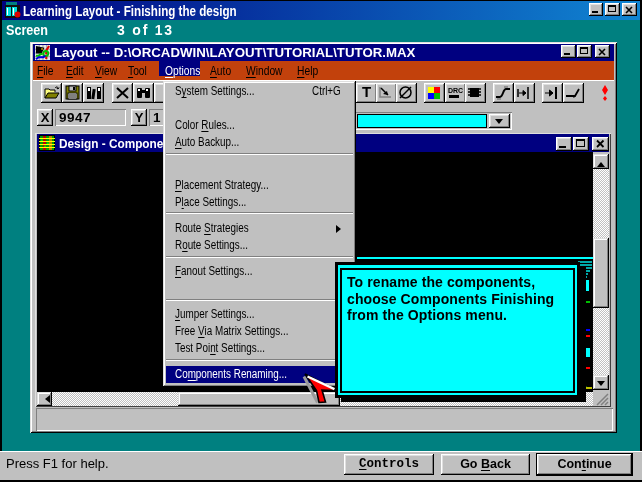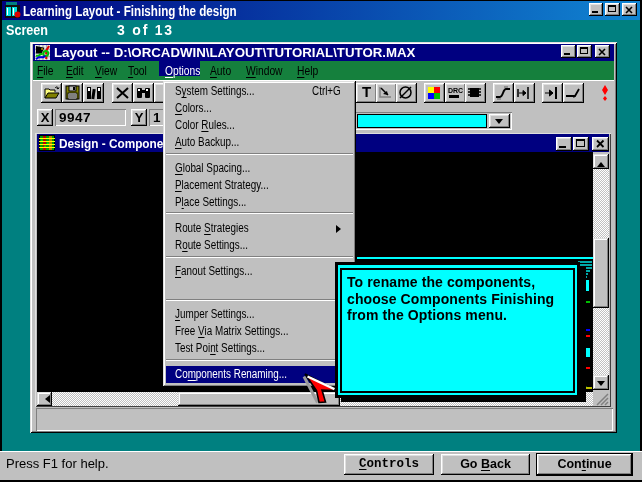--- a/index.html
+++ b/index.html
@@ -69,21 +69,21 @@
 <div class="abs btn" style="left:561px;top:45px;width:15px;height:13px;">
     <div class="abs" style="left:3px;top:8px;width:6px;height:2px;background:#000;"></div>
   </div>
 <div class="abs btn" style="left:577px;top:45px;width:15px;height:13px;">
     <div class="abs" style="left:3px;top:2px;width:8px;height:7px;border:1px solid #000;border-top-width:2px;"></div>
   </div>
 <div class="abs btn" style="left:595px;top:45px;width:15px;height:13px;"><svg width="15" height="13" viewBox="0 0 15 13">
       <path d="M4 3 L10 9 M10 3 L4 9" stroke="#000" stroke-width="1.6"></path>
     </svg></div>
 
-<div class="abs" id="lmenu" style="left:33px;top:61px;width:581px;height:19px;background:#15803d;font-size:13px;color:#000;">
+<div class="abs" id="lmenu" style="left:33px;top:61px;width:581px;height:19px;background:#c2410c;font-size:13px;color:#000;">
 <span class="abs mtx" style="left:4px;"><u>F</u>ile</span>
 <span class="abs mtx" style="left:33px;"><u>E</u>dit</span>
 <span class="abs mtx" style="left:62px;"><u>V</u>iew</span>
 <span class="abs mtx" style="left:95px;"><u>T</u>ool</span>
 <span class="abs navy" style="left:126px;top:0px;width:41px;height:15px;"></span>
 <span class="abs mtx" style="left:132px;color:#fff;"><u>O</u>ptions</span>
 <span class="abs mtx" style="left:177px;"><u>A</u>uto</span>
 <span class="abs mtx" style="left:213px;"><u>W</u>indow</span>
 <span class="abs mtx" style="left:264px;"><u>H</u>elp</span>
 </div>
@@ -251,33 +251,27 @@
 <path d="M14 2 L3 13 M14 6 L7 13 M14 10 L11 13" stroke="#808080" stroke-width="1.5"></path>
 </svg>
 
 <div class="abs silver sunk" style="left:36px;top:408px;width:577px;height:23px;"></div>
 
 <div class="abs" id="optmenu" style="left:163px;top:81px;width:193px;height:306px;background:#c0c0c0;box-shadow:inset -1px -1px 0 #000, inset 1px 1px 0 #dfdfdf, inset -2px -2px 0 #808080, inset 2px 2px 0 #fff;font-size:12.5px;color:#000;">
     <div style="position:absolute;left:3px;right:3px;top:2px;height:17px;line-height:17px;">
       <span style="position:absolute;left:9px;transform:scaleX(0.79);transform-origin:left top;white-space:pre;">S<u>y</u>stem Settings...</span>
       <span style="position:absolute;left:146px;transform:scaleX(0.79);transform-origin:left top;">Ctrl+G</span>
     </div>
-    <div style="position:absolute;left:3px;right:3px;top:19px;height:17px;line-height:17px;">
-      <span style="position:absolute;left:9px;transform:scaleX(0.79);transform-origin:left top;white-space:pre;"><u>C</u>olors...</span>
-    </div>
     <div style="position:absolute;left:3px;right:3px;top:53px;height:17px;line-height:17px;">
       <span style="position:absolute;left:9px;transform:scaleX(0.79);transform-origin:left top;white-space:pre;"><u>A</u>uto Backup...</span>
     </div>
     <div style="position:absolute;left:3px;right:3px;top:36px;height:17px;line-height:17px;">
       <span style="position:absolute;left:9px;transform:scaleX(0.79);transform-origin:left top;white-space:pre;">Color <u>R</u>ules...</span>
     </div>
     <div style="position:absolute;left:3px;right:3px;top:71.5px;height:2px;border-top:1px solid #808080;border-bottom:1px solid #ffffff;"></div>
-    <div style="position:absolute;left:3px;right:3px;top:79px;height:17px;line-height:17px;">
-      <span style="position:absolute;left:9px;transform:scaleX(0.79);transform-origin:left top;white-space:pre;"><u>G</u>lobal Spacing...</span>
-    </div>
     <div style="position:absolute;left:3px;right:3px;top:96px;height:17px;line-height:17px;">
       <span style="position:absolute;left:9px;transform:scaleX(0.79);transform-origin:left top;white-space:pre;"><u>P</u>lacement Strategy...</span>
     </div>
     <div style="position:absolute;left:3px;right:3px;top:113px;height:17px;line-height:17px;">
       <span style="position:absolute;left:9px;transform:scaleX(0.79);transform-origin:left top;white-space:pre;">P<u>l</u>ace Settings...</span>
     </div>
     <div style="position:absolute;left:3px;right:3px;top:130.5px;height:2px;border-top:1px solid #808080;border-bottom:1px solid #ffffff;"></div>
     <div style="position:absolute;left:3px;right:3px;top:139px;height:17px;line-height:17px;">
       <span style="position:absolute;left:9px;transform:scaleX(0.79);transform-origin:left top;white-space:pre;">Route <u>S</u>trategies</span>
       <span style="position:absolute;right:8px;top:4.5px;width:0;height:0;border:4px solid transparent;border-left:5px solid #000;"></span>

